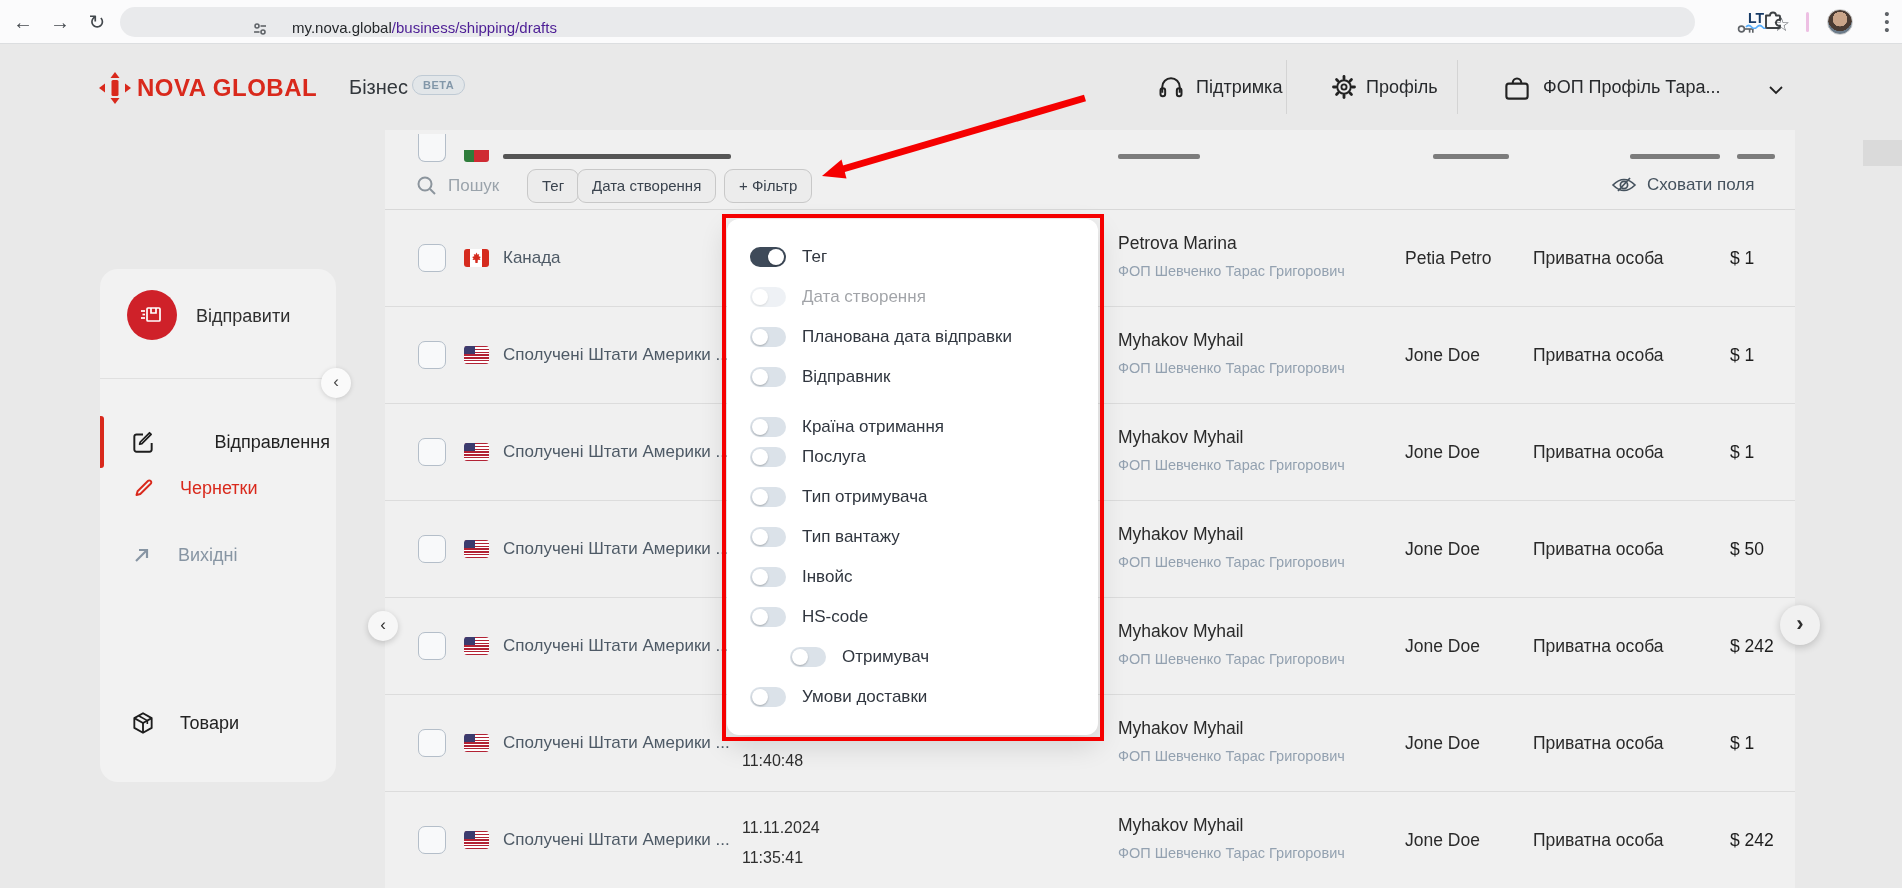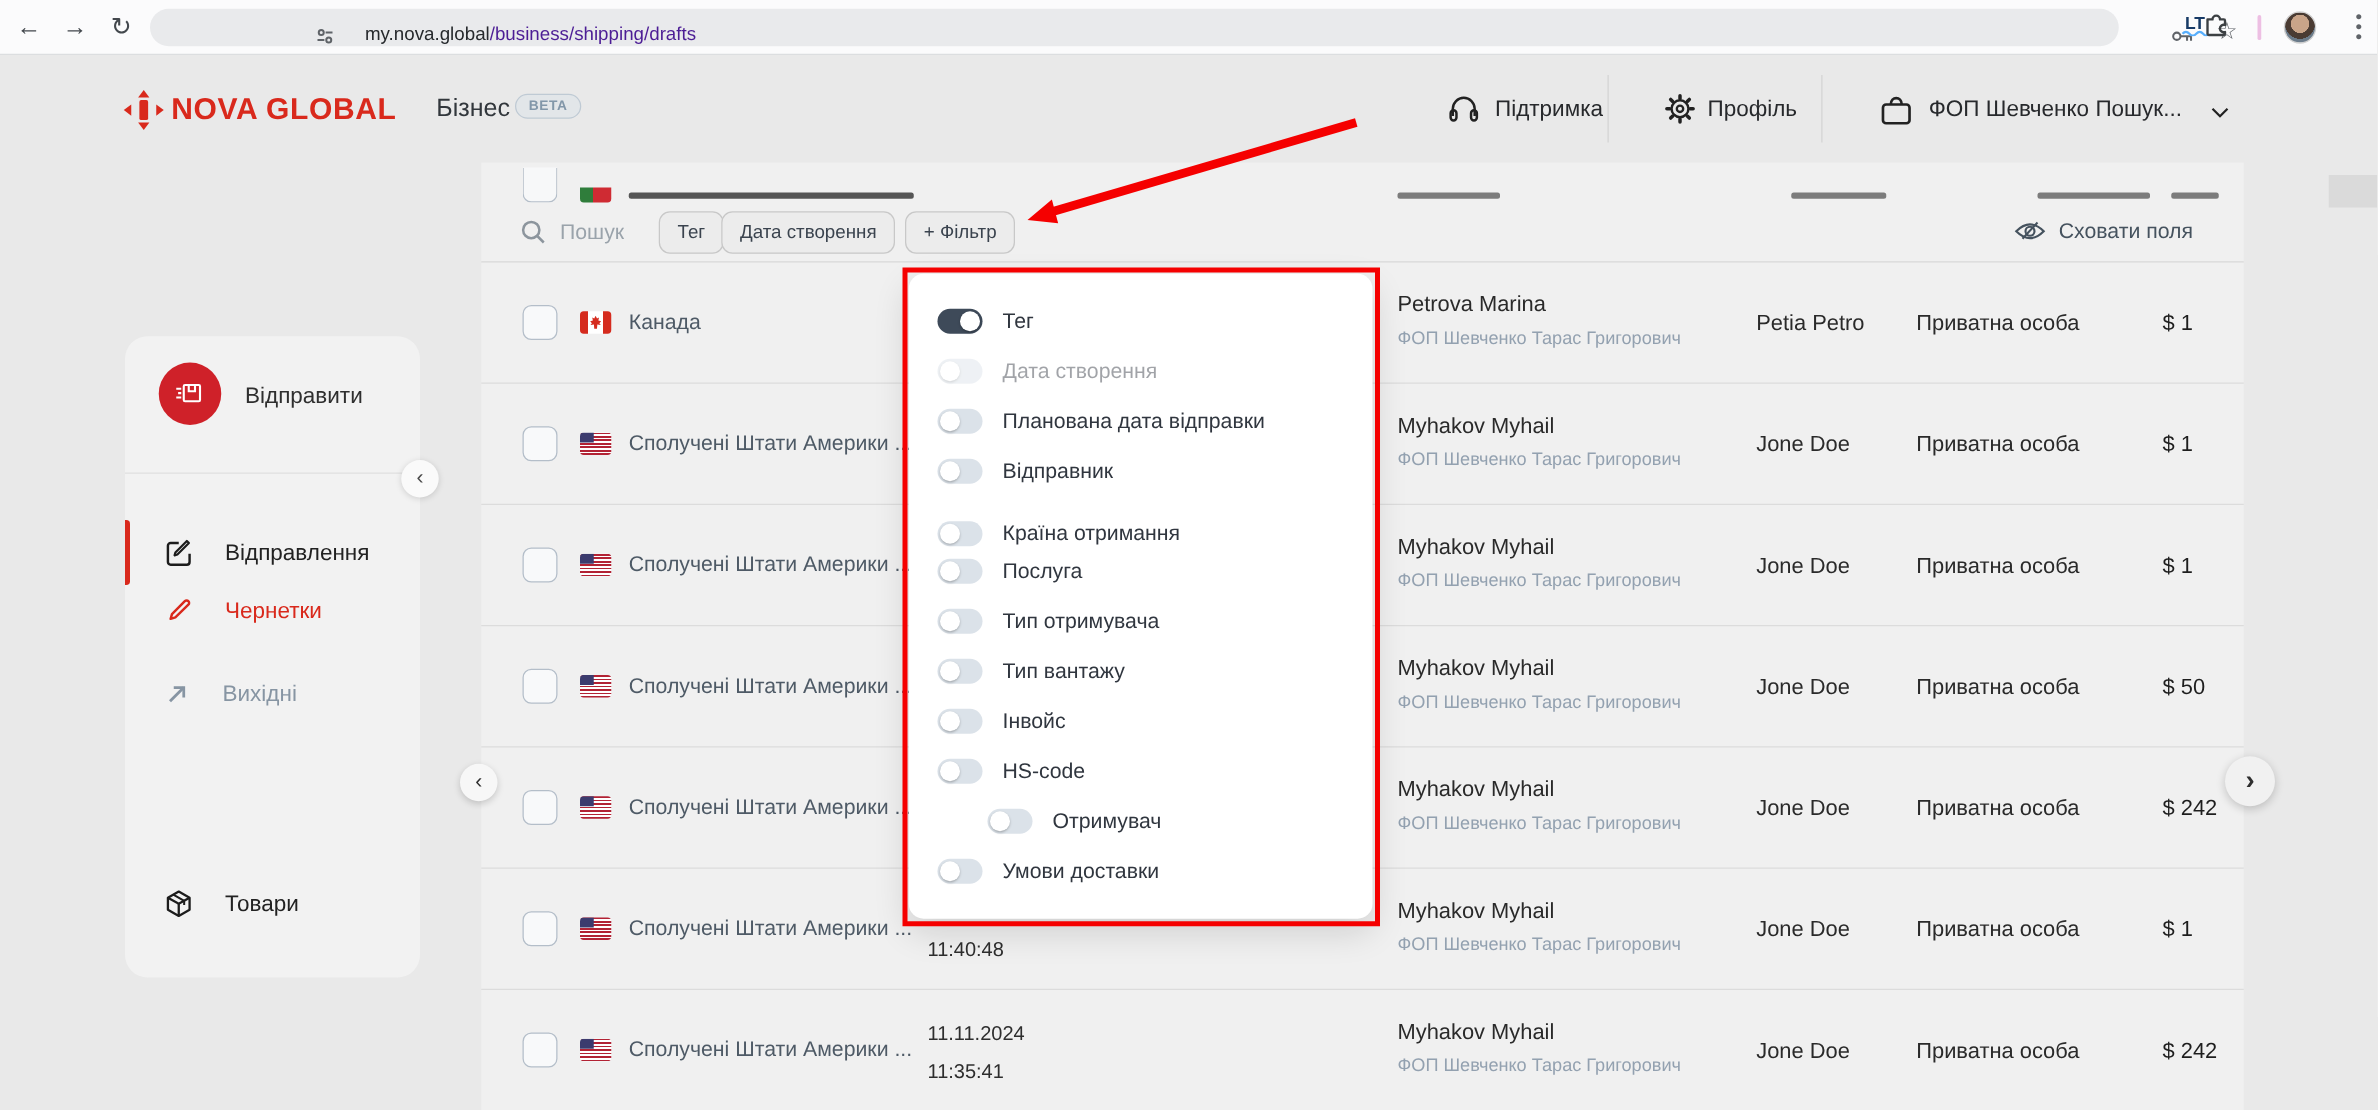--- a/index.html
+++ b/index.html
@@ -177,21 +177,21 @@
       <line x1="5.6" y1="18.4" x2="7" y2="17"></line>
         <line x1="17" y1="7" x2="18.4" y2="5.6"></line>
     </g>
   </svg>
   <div class="abs hdr-item-label" style="left:1366px;">Профіль</div>
 
   <svg class="abs" style="left:1502px; top:73px;" width="30" height="30" viewBox="0 0 24 24">
     <rect x="3.5" y="8.5" width="17" height="12" rx="2" fill="none" stroke="#222" stroke-width="1.7"></rect>
     <path d="M8.5 8.5 c0 -5.5 7 -5.5 7 0" fill="none" stroke="#222" stroke-width="1.7"></path>
   </svg>
-  <div class="abs hdr-item-label" style="left:1543px;">ФОП Шевченко Пошук...</div>
+  <div class="abs hdr-item-label" style="left:1543px;">ФОП Профіль Тара...</div>
   <svg class="abs" style="left:1768px; top:84px;" width="16" height="12" viewBox="0 0 16 12">
     <polyline points="2,3 8,9 14,3" fill="none" stroke="#222" stroke-width="1.8"></polyline>
   </svg>
 
   <div id="sidebar-card" class="abs"></div>
   <div id="send-button" class="abs">
     <svg width="30" height="30" viewBox="0 0 30 30">
       <g stroke="#fff" stroke-width="1.7" fill="none">
         <rect x="10" y="8" width="13" height="13" rx="1"></rect>
         <polyline points="14,8 14,13 19,13 19,8"></polyline>
@@ -199,21 +199,21 @@
           <line x1="5.5" y1="14.5" x2="8" y2="14.5"></line>
           <line x1="4" y1="18" x2="8" y2="18"></line>
       </g>
     </svg>
   </div>
   <div id="send-label" class="abs">Відправити</div>
   <div id="sidebar-divider" class="abs"></div>
   <div id="collapse-btn" class="abs">‹</div>
   <div id="active-bar" class="abs"></div>
 
-  <div class="abs side-item" style="top:422px;">
+  <div class="abs side-item" style="top:422px;justify-content:space-between;">
     <svg width="26" height="26" viewBox="0 0 24 24">
       <path d="M20 13 v6 a2 2 0 0 1 -2 2 H6 a2 2 0 0 1 -2 -2 V7 a2 2 0 0 1 2 -2 h6" fill="none" stroke="#1d1d1d" stroke-width="1.8"></path>
       <path d="M11 13.5 L19.5 5 l-1.5 -1.5 L9.5 12 l-0.6 2.1 z" fill="none" stroke="#1d1d1d" stroke-width="1.6" stroke-linejoin="round"></path>
     </svg>
     <span class="lbl" style="color:#222;">Відправлення</span>
   </div>
 
   <div class="abs side-item" style="top:468px;">
     <svg width="26" height="26" viewBox="0 0 24 24">
       <path d="M6 18.5 l1 -3.5 L16.5 5.5 a1.8 1.8 0 0 1 2.6 0 a1.8 1.8 0 0 1 0 2.6 L9.5 17.5 z" fill="none" stroke="#d9291c" stroke-width="1.8" stroke-linejoin="round"></path>

